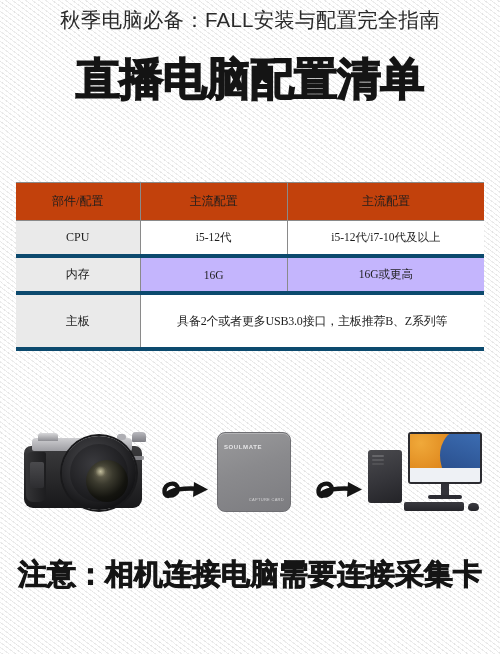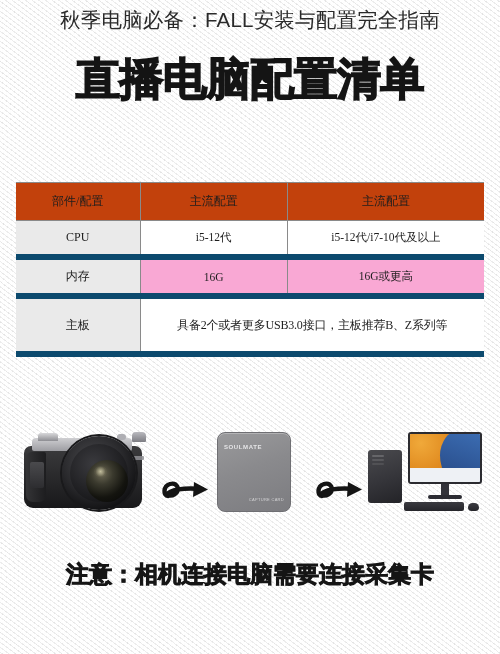--- a/index.html
+++ b/index.html
@@ -78,21 +78,21 @@
     border-collapse: collapse;
     table-layout: fixed;
     background: #ffffff;
     font-size: 11.5px;
     color: #1d1d1d;
     font-family: "Liberation Serif", "DejaVu Serif", serif;
   }
   table.spec-table th,
   table.spec-table td {
     border-top: 1px solid #7b7b7b;
-    border-bottom: 6px solid #0c4a6e;
+    border-bottom: 4px solid #0c4a6e;
     text-align: center;
     vertical-align: middle;
     padding: 0 4px;
     height: 33px;
     font-weight: 400;
   }
   table.spec-table thead th {
     background: #c2410c;
     height: 37px;
     font-size: 12px;
@@ -101,21 +101,21 @@
   }
   table.spec-table thead th.col-divider,
   table.spec-table tbody td.col-divider {
     border-left: 1px solid #8a8a8a;
   }
   table.spec-table td.label-cell {
     background: #eaeaea;
     font-size: 12px;
   }
   table.spec-table tbody tr.shaded td.value-cell {
-    background: #f9a8d4;
+    background: #c4b5fd;
   }
   table.spec-table tbody tr.row-mb td {
     height: 52px;
   }
   table.spec-table td.merged-cell {
     font-size: 12px;
     letter-spacing: -0.2px;
     white-space: nowrap;
   }
   .col-a { width: 26.5%; }
@@ -354,21 +354,21 @@
   .arrow.arrow-1 { left: 162px; }
   .arrow.arrow-2 { left: 316px; }
 
   
   .notice {
     position: absolute;
     top: 558px;
     left: 0;
     width: 500px;
     text-align: center;
-    font-size: 23px;
+    font-size: 29px;
     line-height: 32px;
     font-weight: 700;
     color: #151515;
     white-space: nowrap;
     -webkit-text-stroke: 0.9px #151515;
     font-family: "DejaVu Sans", "Liberation Sans", sans-serif;
   }
 </style>
 </head>
 <body>

